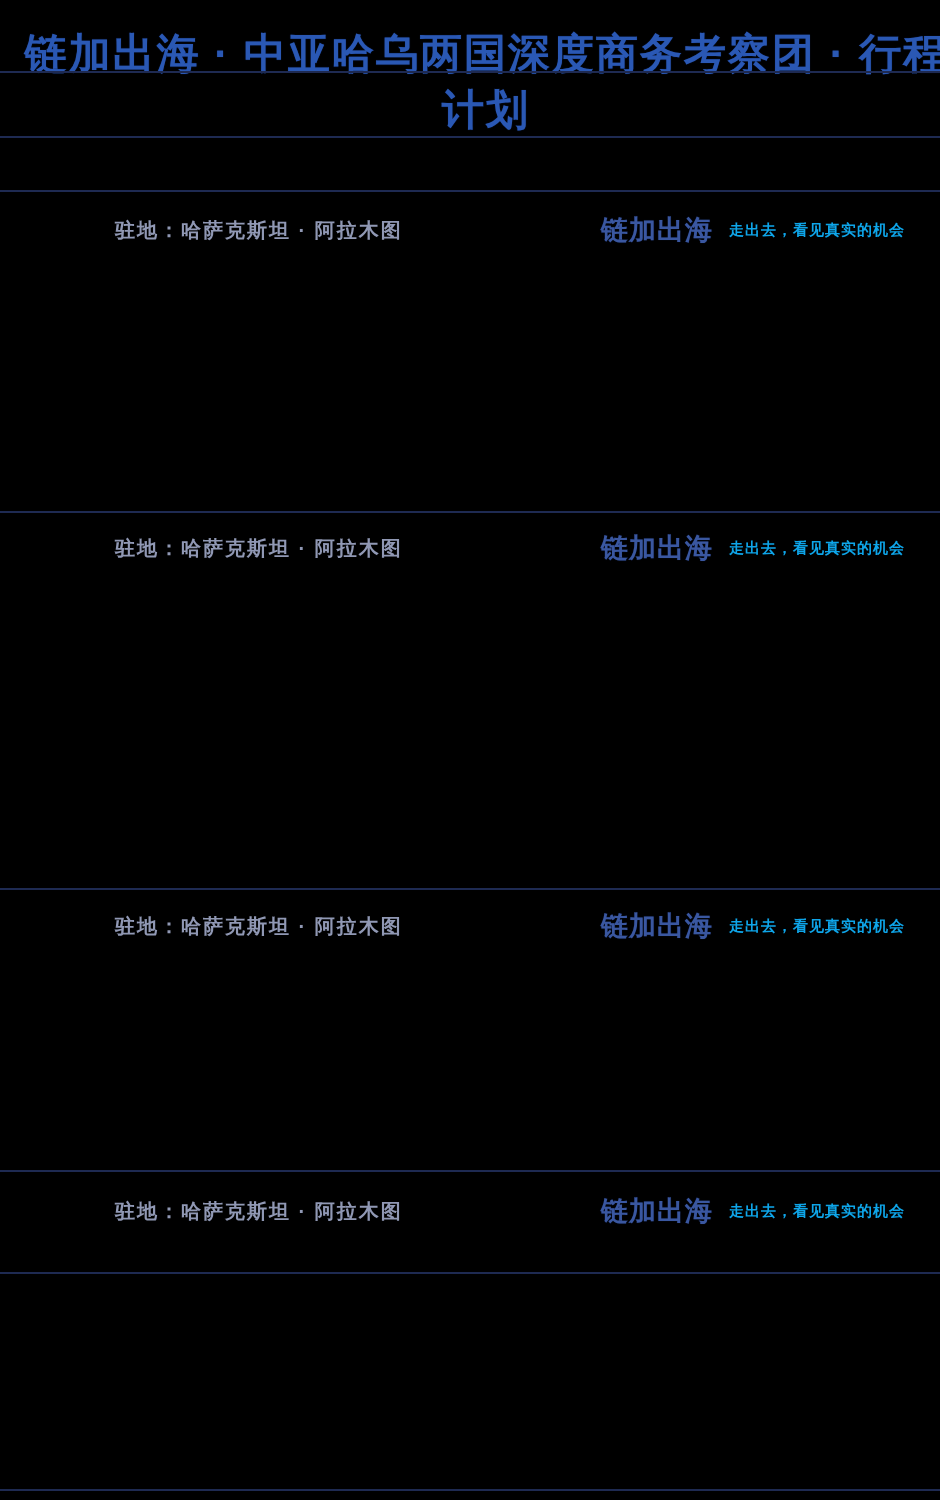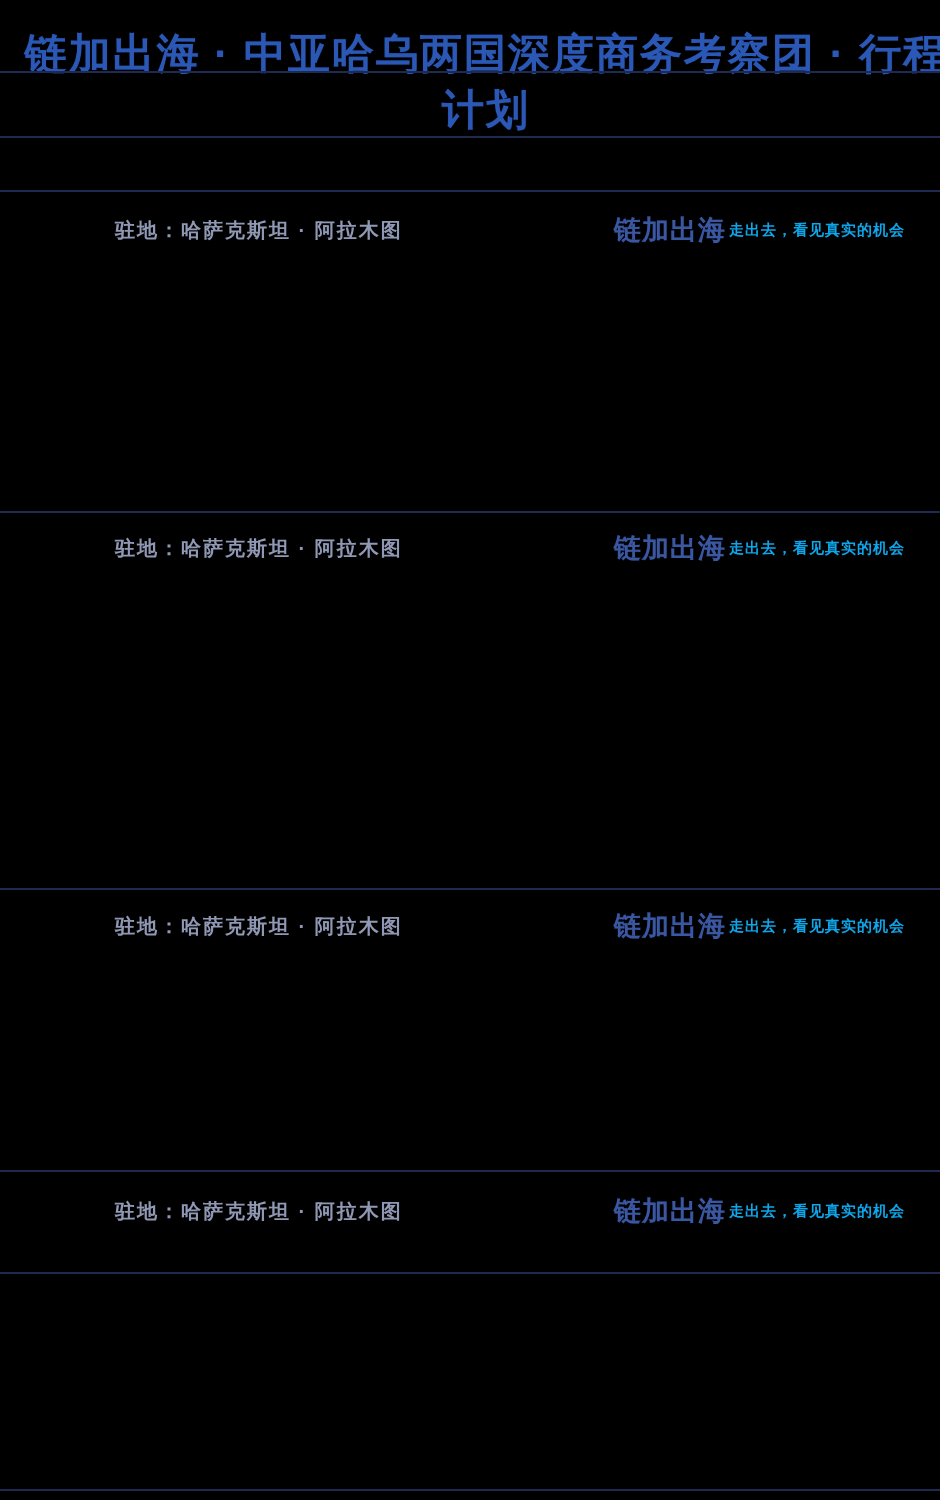--- a/index.html
+++ b/index.html
@@ -47,21 +47,21 @@
   }
   .station {
     font-size: 20px;
     font-weight: 600;
     letter-spacing: 2px;
     color: #9098b4;
   }
   .brand {
     display: flex;
     align-items: center;
-    gap: 3px;
+    gap: 16px;
     text-align: right;
   }
   .logo {
     font-size: 27px;
     font-weight: 800;
     letter-spacing: 1px;
     color: #3a57a0;
     text-shadow: 0 0 1px #101e46;
   }
   .tagline {

